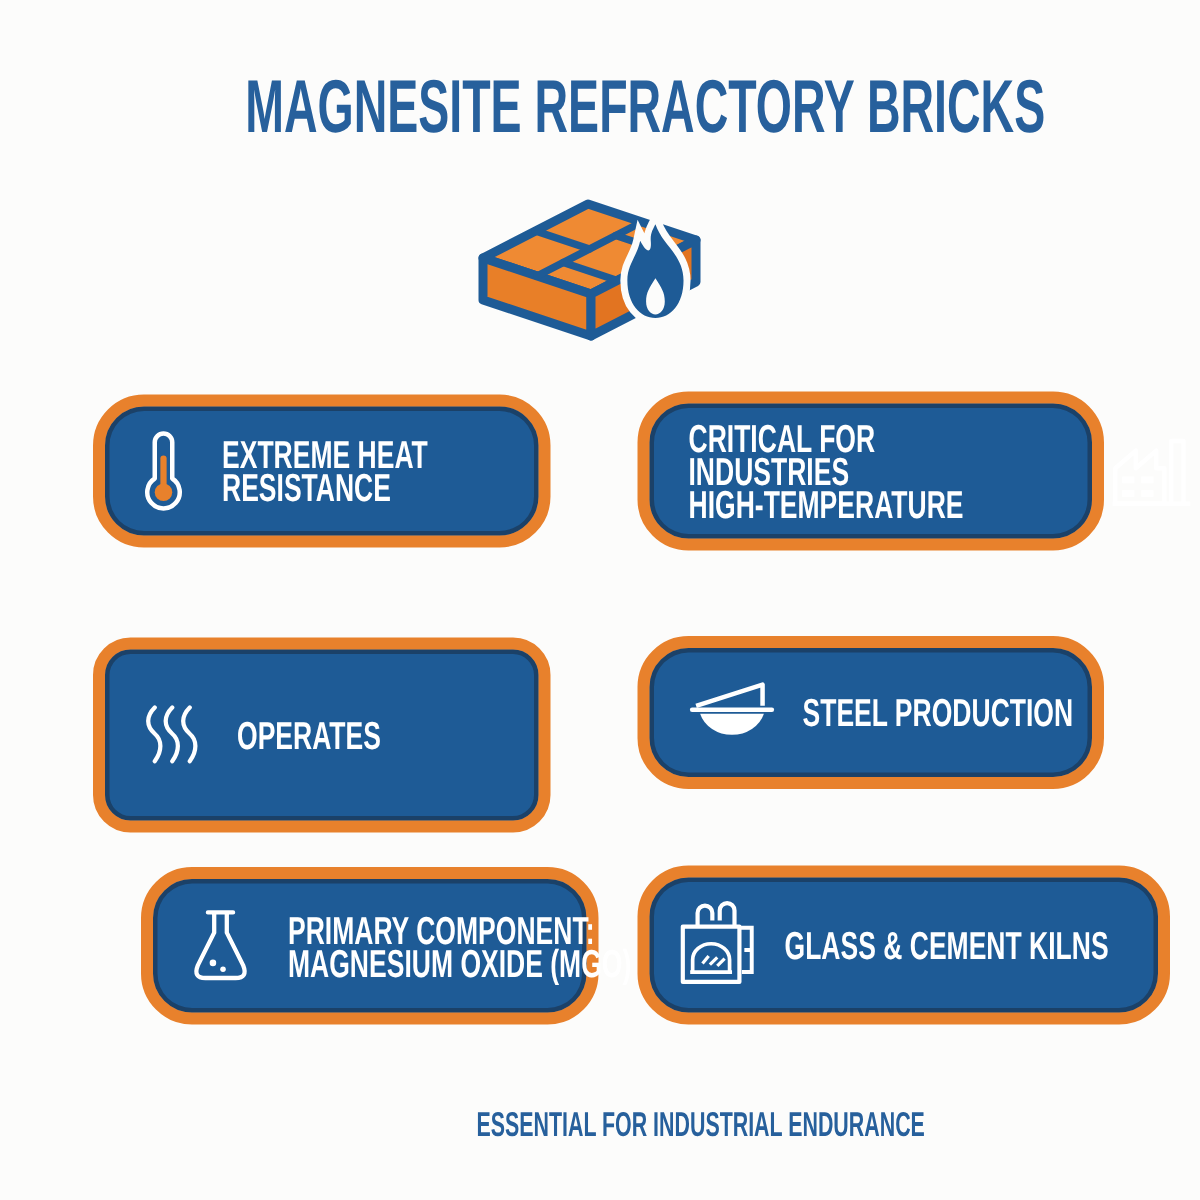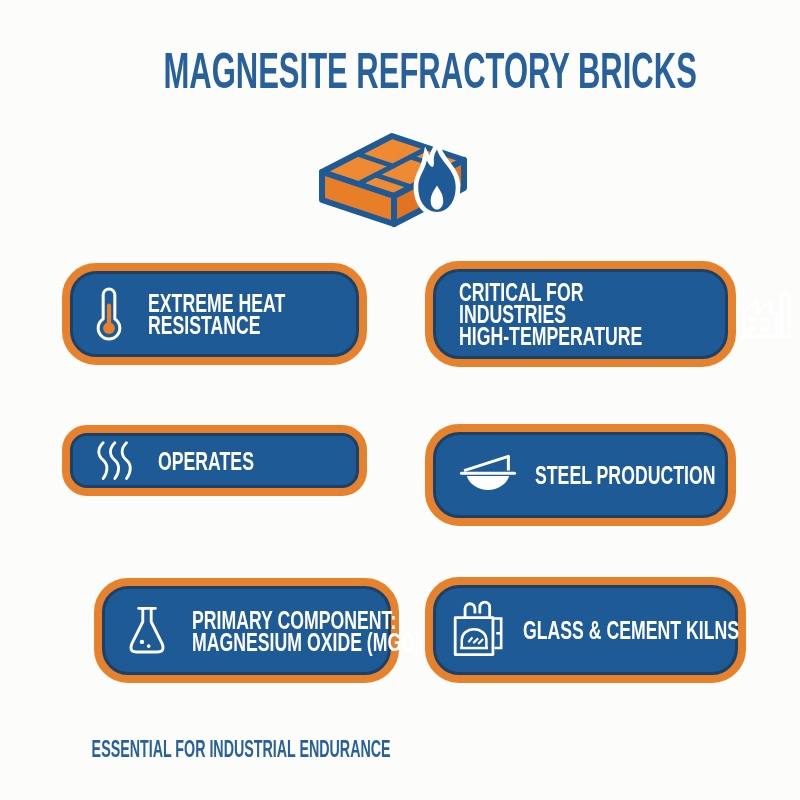--- a/index.html
+++ b/index.html
@@ -17,41 +17,41 @@
     background:var(--bg);overflow:hidden;
   }
   
   .title{
     position:absolute;top:46px;left:0;width:800px;text-align:right;
     color:var(--heading);font-size:50px;font-weight:bold;line-height:1;
     white-space:nowrap;
   }
   .title .sq{display:inline-block;transform:scaleX(0.62);transform-origin:center;}
   .footer{
-    position:absolute;top:736px;left:0;width:708px;text-align:left;
+    position:absolute;top:736px;left:0;width:708px;text-align:right;
     color:var(--heading);font-size:23px;font-weight:bold;white-space:nowrap;
   }
   .footer .sq{display:inline-block;transform:scaleX(0.62);transform-origin:center;}
   
   .hero{position:absolute;left:308px;top:120px;width:185px;height:115px;}
   
   .card{
     position:absolute;display:flex;align-items:center;
     background:var(--blue);
     border:8px solid var(--orange);
     border-radius:34px;
     box-shadow:inset 0 0 0 3px var(--navy);
     padding:0 16px 0 24px;gap:24px;
   }
   .c1{left:62px;top:263px;width:305px;height:102px;}
   .c2{left:425px;top:261px;width:311px;height:106px;justify-content:space-between;padding-left:26px;padding-right:9px;gap:10px;}
-  .c3{left:62px;top:425px;width:305px;height:71px;border-radius:25px;}
+  .c3{left:62px;top:425px;width:305px;height:130px;border-radius:25px;}
   .c4{left:425px;top:424px;width:311px;height:102px;gap:16px;}
   .c5{left:62px;top:578px;width:305px;height:105px;margin-left:32px;}
-  .c6{left:425px;top:577px;width:321px;height:106px;padding-left:14px;gap:12px;}
+  .c6{left:425px;top:577px;width:355px;height:106px;padding-left:14px;gap:12px;}
   .ic{flex:0 0 auto;display:flex;align-items:center;justify-content:center;}
   .txt{color:var(--white);font-weight:bold;font-size:26px;line-height:22px;}
   .txt .ln{white-space:nowrap;}
   .txt .sq{display:inline-block;transform:scaleX(0.68);transform-origin:left center;}
 </style>
 </head>
 <body>
 
 <div class="canvas">
 

